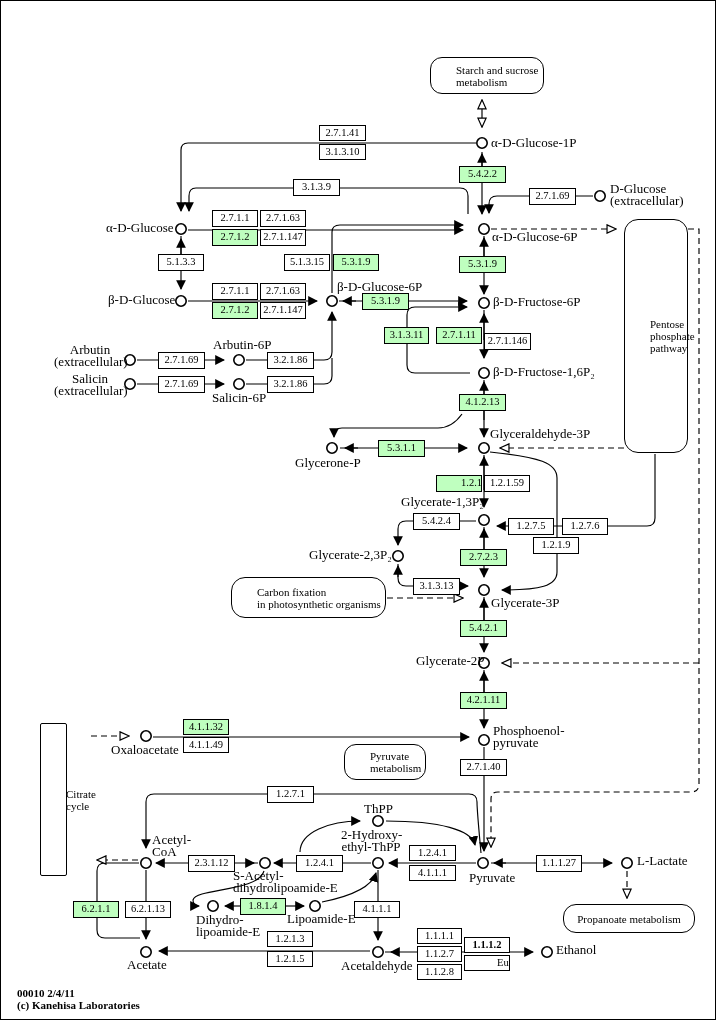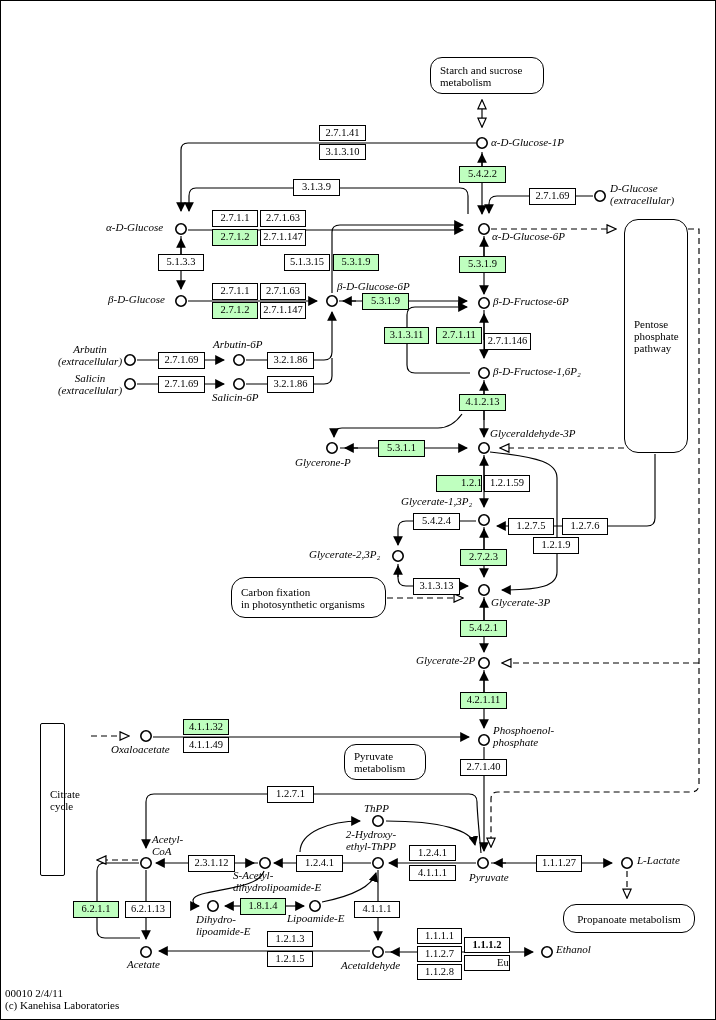--- a/index.html
+++ b/index.html
@@ -3,31 +3,31 @@
 <meta charset="utf-8">
 <style>
   html,body{margin:0;padding:0;background:#fff;}
   #canvas{position:relative;width:716px;height:1020px;background:#fff;
           font-family:"Liberation Serif","DejaVu Serif",serif;color:#000;overflow:hidden;}
   #frame{position:absolute;inset:0;border:1px solid #000;pointer-events:none;}
   #wires{position:absolute;left:0;top:0;width:716px;height:1020px;}
   .ebox{position:absolute;box-sizing:border-box;border:1px solid #000;background:#fff;
         font-size:10.5px;line-height:14px;text-align:center;white-space:nowrap;overflow:hidden;}
   .ebox.green{background:#bfffbf;}
-  .clabel{position:absolute;font-size:11px;line-height:11.5px;white-space:pre;font-style:italic;}
+  .clabel{position:absolute;font-size:13px;line-height:11.5px;white-space:pre;}
   .clabel.center{text-align:center;}
   .plink{position:absolute;box-sizing:border-box;border:1.5px solid #000;background:#fff;
          display:flex;align-items:center;font-size:11px;line-height:12px;white-space:pre;
-         padding-left:9px;}
+         padding-left:25px;}
   .plink.centered{justify-content:center;padding-left:0;text-align:center;}
   #title-box{position:absolute;left:38px;top:46px;width:257px;height:24px;
              border:1px solid #000;box-shadow:0 0 0 2px #fff,0 0 0 4px #000;
              display:flex;align-items:center;justify-content:center;
              font-size:13.5px;letter-spacing:.5px;background:#fff;}
-  .footer{position:absolute;left:5px;font-size:11px;line-height:12px;}
+  .footer{position:absolute;left:17px;font-size:11px;line-height:12px;font-weight:bold;}
 </style>
 </head>
 <body>
 
 <div id="canvas">
   <svg id="wires" viewBox="0 0 716 1020" xmlns="http://www.w3.org/2000/svg">
     <defs>
       <marker id="sa" viewBox="0 0 10 10" refX="9" refY="5" markerWidth="8.5" markerHeight="8.5" orient="auto">
         <path d="M0,0 L10,5 L0,10 z" fill="#000"></path>
       </marker>
@@ -227,21 +227,21 @@
 (extracellular)</div>
       <div class="clabel" style="left: 212px; top: 392px;">Salicin-6P</div>
       <div class="clabel" style="left: 493px; top: 366px;">β-D-Fructose-1,6P₂</div>
       <div class="clabel" style="left: 490px; top: 428px;">Glyceraldehyde-3P</div>
       <div class="clabel" style="left: 295px; top: 457px;">Glycerone-P</div>
       <div class="clabel" style="left: 401px; top: 496px;">Glycerate-1,3P₂</div>
       <div class="clabel" style="left: 309px; top: 549px;">Glycerate-2,3P₂</div>
       <div class="clabel" style="left: 491px; top: 597px;">Glycerate-3P</div>
       <div class="clabel" style="left: 416px; top: 655px;">Glycerate-2P</div>
       <div class="clabel" style="left: 493px; top: 725px;">Phosphoenol-
-phosphate</div>
+pyruvate</div>
       <div class="clabel" style="left: 111px; top: 744px;">Oxaloacetate</div>
       <div class="clabel" style="left: 152px; top: 834px;">Acetyl-
 CoA</div>
       <div class="clabel" style="left: 364px; top: 803px;">ThPP</div>
       <div class="clabel center" style="left: 341px; top: 829px; width: 60px; text-align: center;">2-Hydroxy-
 ethyl-ThPP</div>
       <div class="clabel" style="left: 469px; top: 872px;">Pyruvate</div>
       <div class="clabel" style="left: 637px; top: 855px;">L-Lactate</div>
       <div class="clabel" style="left: 233px; top: 870px;">S-Acetyl-
 dihydrolipoamide-E</div>

